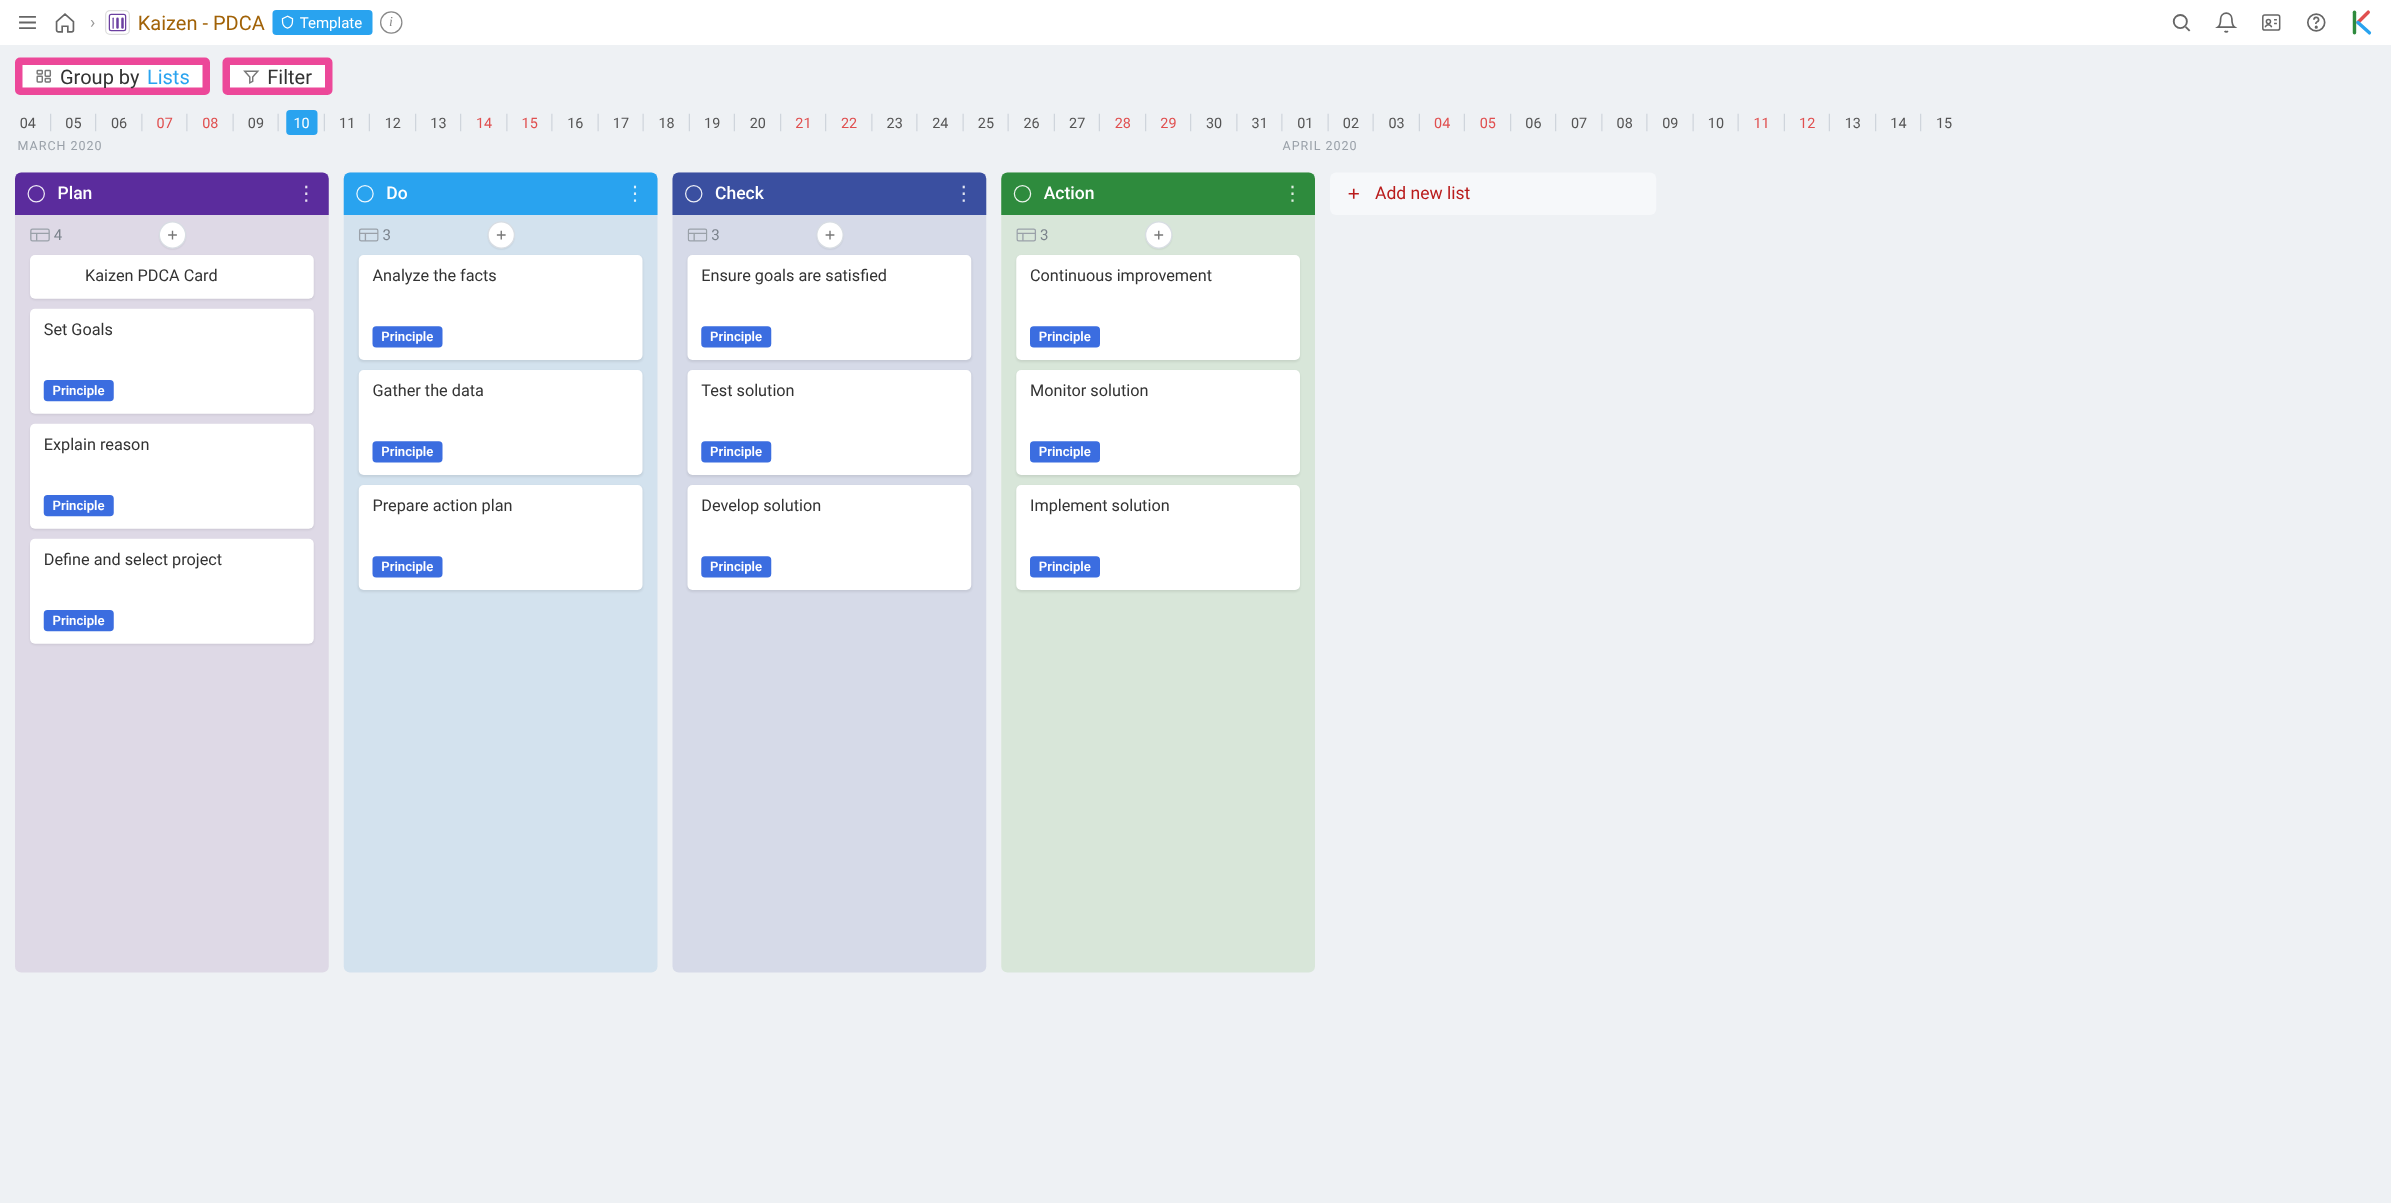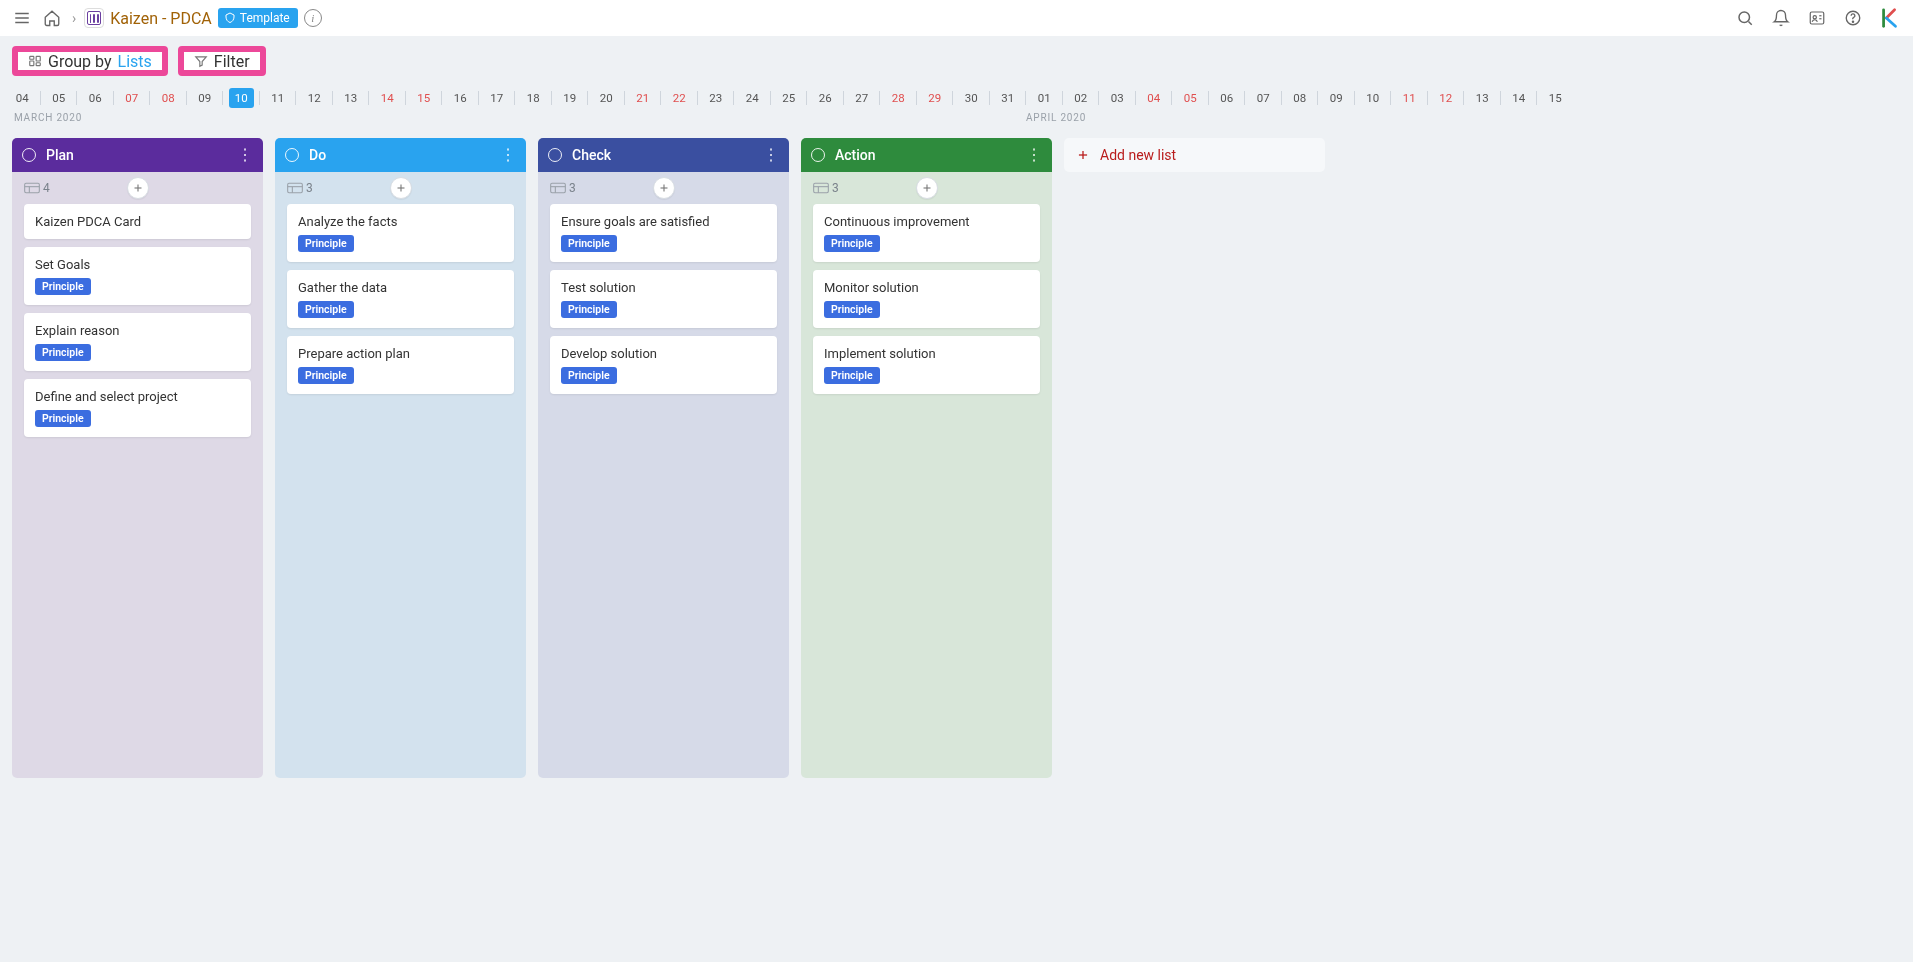--- a/index.html
+++ b/index.html
@@ -48,22 +48,22 @@
   .col-header .title { font-size: 14px; font-weight: 500; flex: 1; }
   .col-header .dots { color: rgba(255,255,255,.85); cursor: pointer; font-size: 16px; line-height: 1; }
   .col-sub { height: 32px; display: flex; align-items: center; padding: 0 12px; gap: 6px; color: #7a828b; font-size: 12px; position: relative; }
   .col-sub .count-badge { display: inline-flex; align-items: center; gap: 3px; }
   .col-sub .count-badge svg { width: 16px; height: 12px; color: #9aa1a9; }
   .col-sub .add-btn { position: absolute; left: 50%; transform: translateX(-50%); width: 22px; height: 22px; border-radius: 50%; background: #fff; border: 1px solid #d8dde3; display: inline-flex; align-items: center; justify-content: center; cursor: pointer; color: #777; box-shadow: 0 1px 1px rgba(0,0,0,.05); }
   .col-body { padding: 0 12px 12px; display: flex; flex-direction: column; gap: 8px; flex:1; }
 
   .card { background: #fff; border-radius: 4px; box-shadow: 0 1px 2px rgba(0,0,0,.08); padding: 10px 11px; cursor: pointer; }
   .card-title { font-size: 13px; color: #333; margin-bottom: 6px; }
-  .card-title.nolabel { margin-bottom: 0; }
-  .label-chip { display: inline-block; background: #3b6de0; color: #fff; font-size: 10.5px; font-weight: 600; padding: 2px 7px; border-radius: 3px; }
+  .card-title.nolabel { margin-bottom: 0; margin-left: 33px; }
+  .label-chip { display: inline-block; background: #3b6de0; color: #fff; font-size: 10.5px; font-weight: 600; padding: 2px 7px; border-radius: 3px; margin-top: 26px; }
 
   
   .col-plan .col-header   { background: #5b2c9d; }
   .col-plan               { background: #ded9e6; }
   .col-do .col-header     { background: #29a3ef; }
   .col-do                 { background: #d3e2ee; }
   .col-check .col-header  { background: #3a4fa0; }
   .col-check              { background: #d6dae8; }
   .col-action .col-header { background: #2e8b3d; }
   .col-action             { background: #d8e6d9; }

